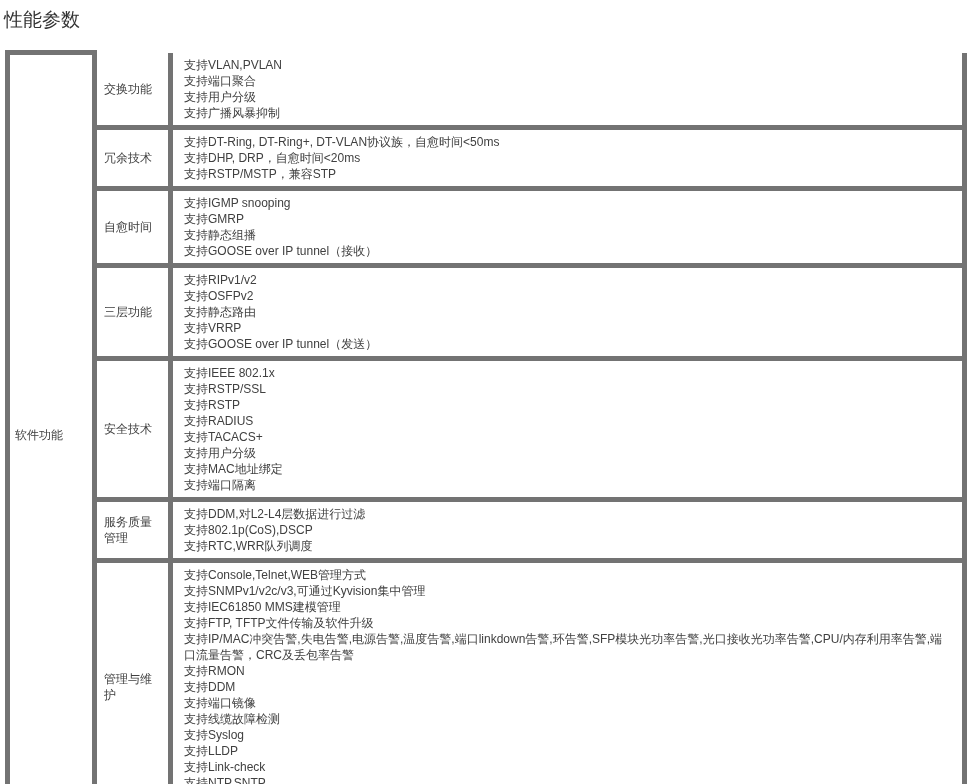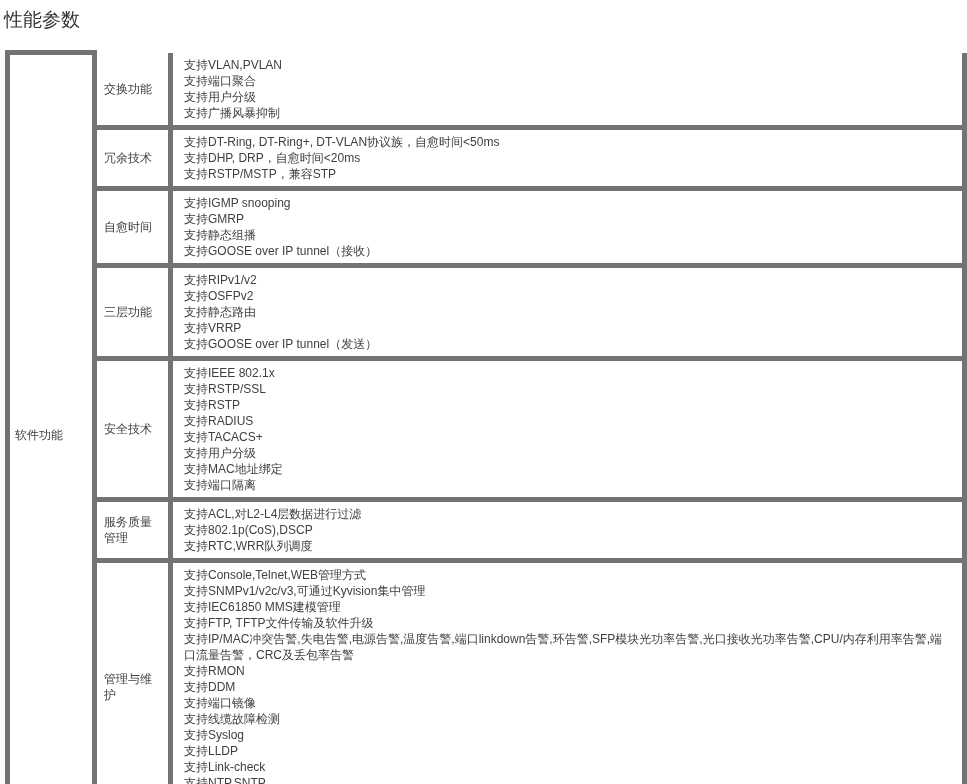--- a/index.html
+++ b/index.html
@@ -126,21 +126,21 @@
             <div class="spec-item">支持TACACS+</div>
             <div class="spec-item">支持用户分级</div>
             <div class="spec-item">支持MAC地址绑定</div>
             <div class="spec-item">支持端口隔离</div>
           </td>
         </tr>
 
         <tr>
           <td class="category-cell">服务质量管理</td>
           <td class="items-cell">
-            <div class="spec-item">支持ACL,对L2-L4层数据进行过滤</div>
+            <div class="spec-item">支持DDM,对L2-L4层数据进行过滤</div>
             <div class="spec-item">支持802.1p(CoS),DSCP</div>
             <div class="spec-item">支持RTC,WRR队列调度</div>
           </td>
         </tr>
 
         <tr>
           <td class="category-cell">管理与维护</td>
           <td class="items-cell">
             <div class="spec-item">支持Console,Telnet,WEB管理方式</div>
             <div class="spec-item">支持SNMPv1/v2c/v3,可通过Kyvision集中管理</div>

